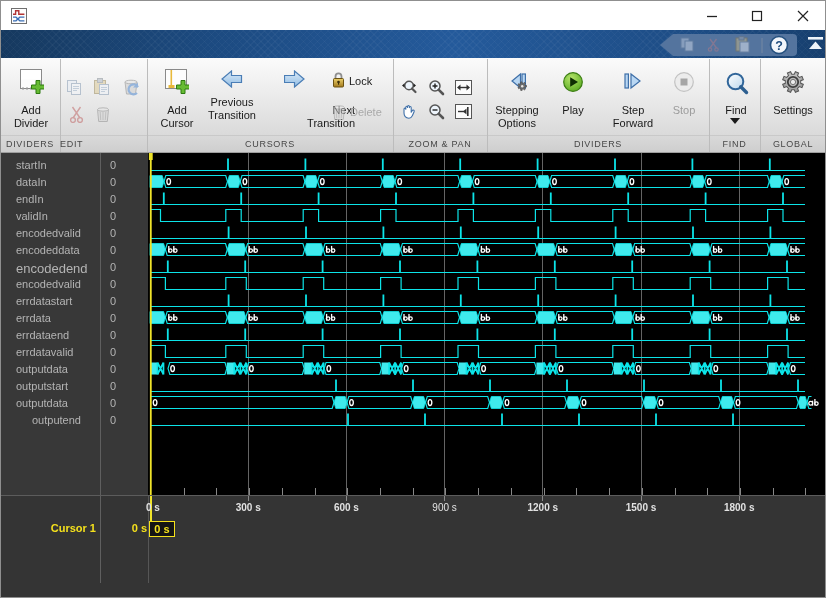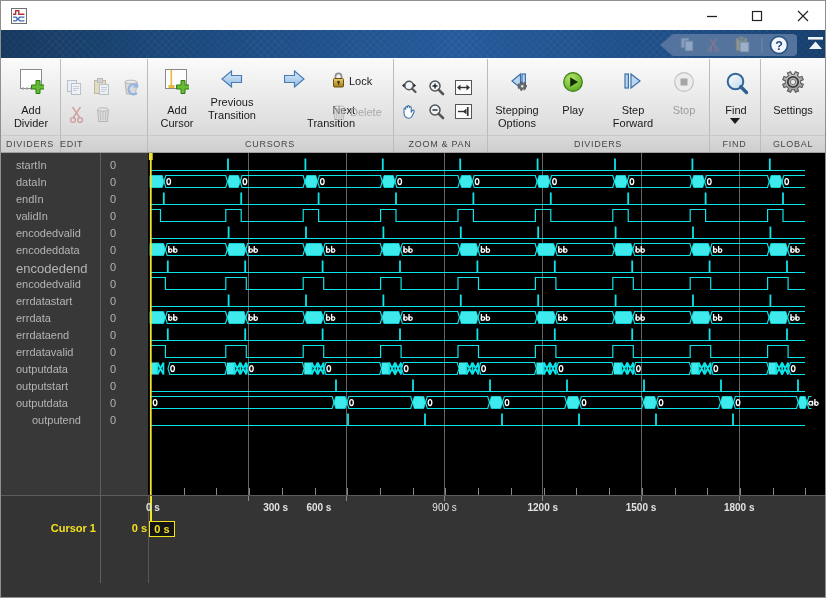--- a/index.html
+++ b/index.html
@@ -551,21 +551,21 @@
   </svg>
 <div class="abs" style="left:0;top:495px;width:826px;height:1px;background:#5c5c5c"></div>
 <div class="abs" style="left:248px;top:496px;width:1px;height:5px;background:#888"></div>
 <div class="abs" style="left:346px;top:496px;width:1px;height:5px;background:#888"></div>
 <div class="abs" style="left:444px;top:496px;width:1px;height:5px;background:#888"></div>
 <div class="abs" style="left:542px;top:496px;width:1px;height:5px;background:#888"></div>
 <div class="abs" style="left:641px;top:496px;width:1px;height:5px;background:#888"></div>
 <div class="abs" style="left:739px;top:496px;width:1px;height:5px;background:#888"></div>
 <div class="abs" style="left:149.9px;top:496px;width:1.8px;height:25px;background:#efe32a"></div>
 <div style="position:absolute;left:146px;top:502px;font-size:10px;font-weight:bold;color:#e2e2e2">0 s</div>
-<div style="position:absolute;left:208.2px;top:502px;width:80px;text-align:right;font-size:10px;font-weight:bold;color:#e2e2e2">300 s</div>
-<div style="position:absolute;left:306.4px;top:502px;width:80px;text-align:left;font-size:10px;font-weight:bold;color:#e2e2e2">600 s</div>
+<div style="position:absolute;left:208.2px;top:502px;width:80px;text-align:center;font-size:10px;font-weight:bold;color:#e2e2e2">300 s</div>
+<div style="position:absolute;left:306.4px;top:502px;width:80px;text-align:center;font-size:10px;font-weight:bold;color:#e2e2e2">600 s</div>
 <div style="position:absolute;left:404.6px;top:502px;width:80px;text-align:center;font-size:10px;font-weight:normal;color:#e2e2e2">900 s</div>
 <div style="position:absolute;left:502.8px;top:502px;width:80px;text-align:center;font-size:10px;font-weight:bold;color:#e2e2e2">1200 s</div>
 <div style="position:absolute;left:601px;top:502px;width:80px;text-align:center;font-size:10px;font-weight:bold;color:#e2e2e2">1500 s</div>
 <div style="position:absolute;left:699.2px;top:502px;width:80px;text-align:center;font-size:10px;font-weight:bold;color:#e2e2e2">1800 s</div>
 <div class="abs" style="left:0;top:522px;width:96px;text-align:right;font-size:11px;font-weight:bold;color:#f5e11c">Cursor 1</div>
 <div class="abs" style="left:60px;top:522px;width:87px;text-align:right;font-size:11px;font-weight:bold;color:#f5e11c">0 s</div>
 <div class="abs" style="left:149px;top:520.5px;width:26px;height:16px;border:1px solid #f5e11c;background:#141414;text-align:center;font-size:11px;font-weight:bold;color:#f5e11c;line-height:14px">0 s</div>
 
 </body></html>

